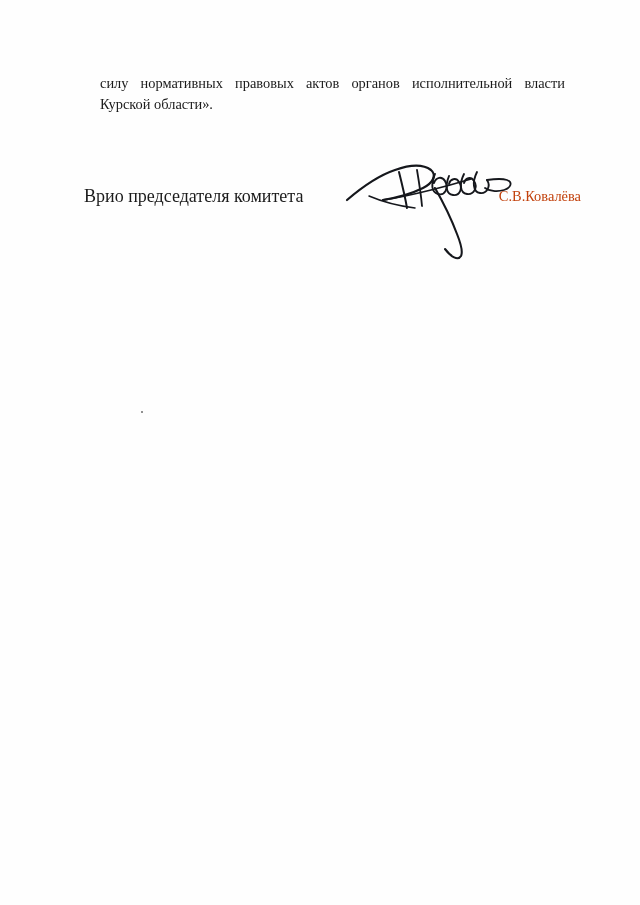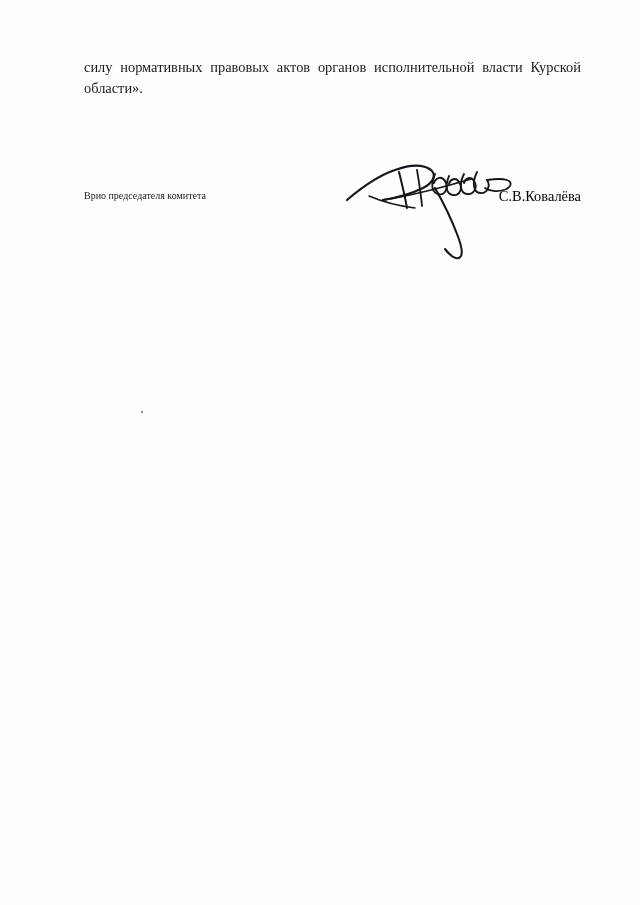--- a/index.html
+++ b/index.html
@@ -26,21 +26,21 @@
   }
 
   .doc-body {
     position: absolute;
     left: 84px;
     top: 57px;
     width: 497px;
   }
 
   p.para {
-    margin: 0;
+    margin: 16px;
     font-size: 14.4px;
     line-height: 20.5px;
     text-align: justify;
     text-justify: inter-word;
     color: #1b1b1b;
   }
 
   p.para.indent {
     text-indent: 34px;
   }
@@ -50,34 +50,34 @@
     left: 84px;
     top: 186px;
     width: 497px;
     height: 24px;
   }
 
   .sign-title {
     position: absolute;
     left: 0;
     top: 0;
-    font-size: 10px;
+    font-size: 18px;
     line-height: 20px;
     white-space: nowrap;
     color: #1b1b1b;
   }
 
   .sign-name {
     position: absolute;
     right: 0;
     top: 0;
     font-size: 14.4px;
     line-height: 20px;
     white-space: nowrap;
-    color: #000000;
+    color: #c2410c;
   }
 
   .signature {
     position: absolute;
     left: 255px;
     top: -28px;
     width: 190px;
     height: 105px;
     pointer-events: none;
   }

